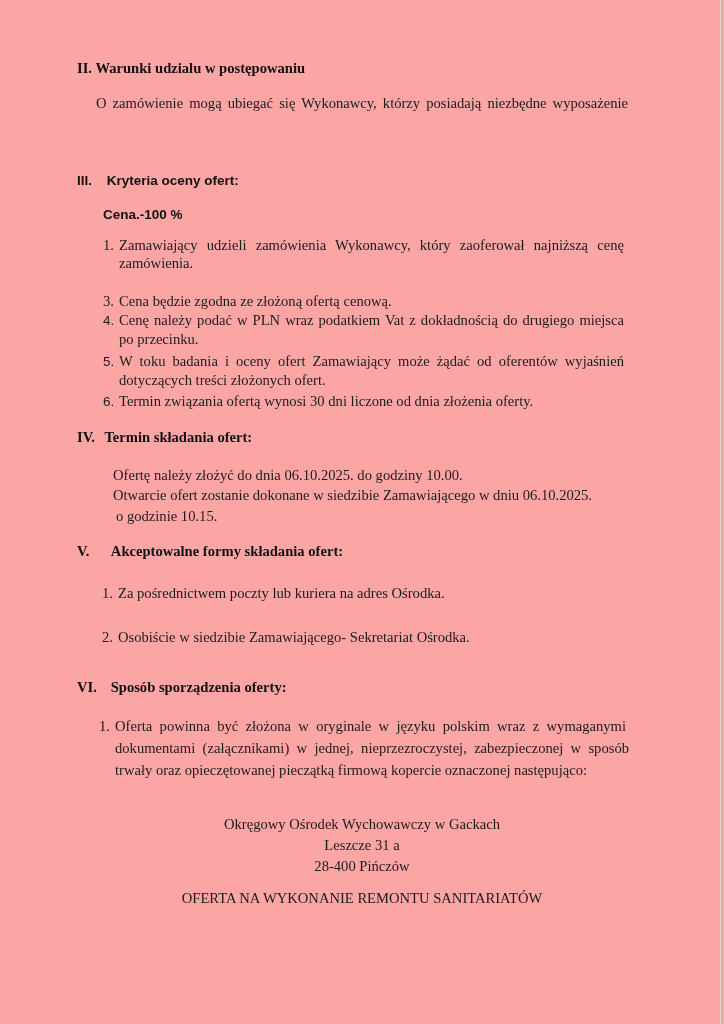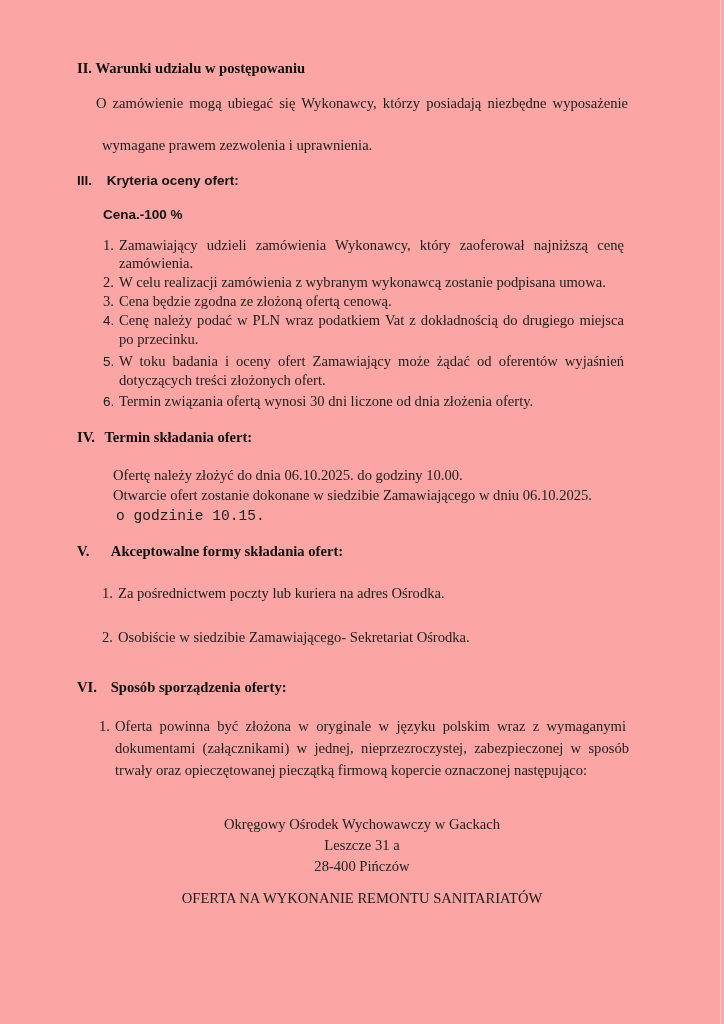--- a/index.html
+++ b/index.html
@@ -19,36 +19,32 @@
 <body>
 
 <div class="page">
   <div class="scan-edge"></div>
 
   <div class="line bold" style="left:77px; top:59px;">
     <span>II.</span>
     <span>Warunki udzialu w postępowaniu</span>
   </div>
   <div class="line justify" style="left:96px; top:94px; width:532px;">O zamówienie mogą ubiegać się Wykonawcy, którzy posiadają niezbędne wyposażenie</div>
-  <div class="line" style="left:102px; top:136px;">wymagane prawem zezwolenia i uprawnienia.</div>
 
   <div class="line bold sans" style="left:77px; top:172px; font-size:13.5px;">
     <span class="h-num" style="width:26px;">III.</span>
     <span>Kryteria oceny ofert:</span>
   </div>
   <div class="line bold sans" style="left:103px; top:206px; font-size:13.5px;">Cena.-100 %</div>
 
   <div class="line" style="left:103px; top:236px; width:525px;">
     <span class="num">1.</span><span class="justify" style="display:inline-block; width:505px; vertical-align:top;">Zamawiający udzieli zamówienia Wykonawcy, który zaoferował najniższą cenę</span>
   </div>
   <div class="line" style="left:119px; top:254px;">zamówienia.</div>
 
-  <div class="line" style="left:103px; top:273px;">
-    <span class="num">2.</span><span>W celu realizacji zamówienia z wybranym wykonawcą zostanie podpisana umowa.</span>
-  </div>
 
   <div class="line" style="left:103px; top:292px;">
     <span class="num">3.</span><span>Cena będzie zgodna ze złożoną ofertą cenową.</span>
   </div>
 
   <div class="line" style="left:103px; top:311px; width:525px;">
     <span class="num sans">4.</span><span class="justify" style="display:inline-block; width:505px; vertical-align:top;">Cenę należy podać w PLN wraz podatkiem Vat z dokładnością do drugiego miejsca</span>
   </div>
   <div class="line" style="left:119px; top:330px;">po przecinku.</div>
 
@@ -60,21 +56,21 @@
   <div class="line" style="left:103px; top:392px;">
     <span class="num sans">6.</span><span>Termin związania ofertą wynosi 30 dni liczone od dnia złożenia oferty.</span>
   </div>
 
   <div class="line bold" style="left:77px; top:428px;">
     <span class="h-num" style="width:24px;">IV.</span>
     <span>Termin składania ofert:</span>
   </div>
   <div class="line" style="left:113px; top:466px;">Ofertę należy złożyć do dnia 06.10.2025. do godziny 10.00.</div>
   <div class="line" style="left:113px; top:486px;">Otwarcie ofert zostanie dokonane w siedzibie Zamawiającego w dniu 06.10.2025.</div>
-  <div class="line" style="left:116px; top:507px;font-family:Liberation Mono, monospace;">o godzinie  10.15.</div>
+  <div class="line" style="left:116px; top:507px;">o godzinie  10.15.</div>
 
   <div class="line bold" style="left:77px; top:542px;">
     <span class="h-num" style="width:31px;">V.</span>
     <span>Akceptowalne formy składania ofert:</span>
   </div>
   <div class="line" style="left:102px; top:584px;">
     <span class="num">1.</span><span>Za pośrednictwem poczty lub kuriera na adres Ośrodka.</span>
   </div>
   <div class="line" style="left:102px; top:628px;">
     <span class="num">2.</span><span>Osobiście w siedzibie Zamawiającego- Sekretariat Ośrodka.</span>

